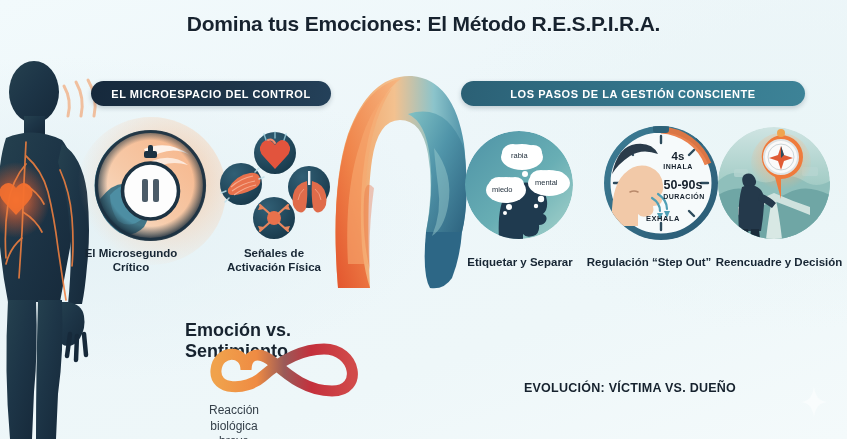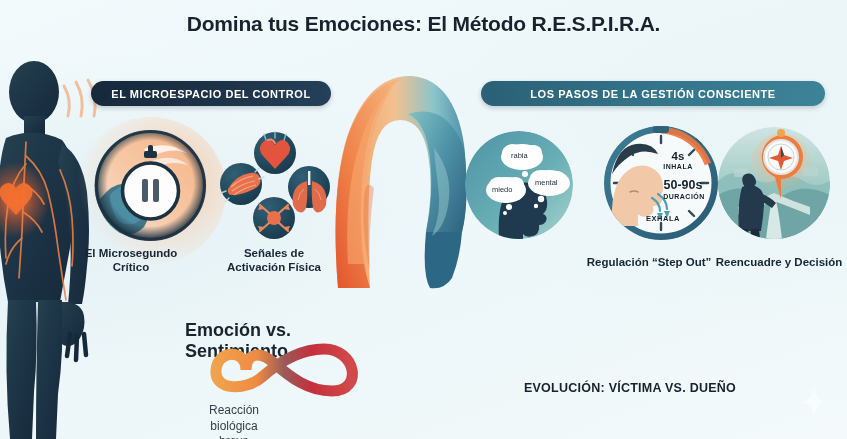--- a/index.html
+++ b/index.html
@@ -77,21 +77,20 @@
     top: 81px;
     width: 240px;
     background: linear-gradient(100deg, #16293c 0%, #1d3347 55%, #24415a 100%);
     margin-left: 19px;
   }
   .pill-right {
     left: 461px;
     top: 81px;
     width: 344px;
     background: linear-gradient(100deg, #2b6075 0%, #34768c 55%, #3d8397 100%);
-    margin-left: 20px;
   }
 
   
   .circ {
     position: absolute;
     border-radius: 50%;
     overflow: hidden;
   }
 
   .caption {
@@ -492,20 +491,21 @@
       <circle cx="63" cy="6" r="4" fill="#f0a44e"></circle>
 
       <path d="M26 48 q7 -4 11 3 q3 6 -2 9 q-7 3 -10 -3 q-2 -6 1 -9 z" fill="#24394b"></path>
       <path d="M24 60 q10 -5 18 2 q5 5 4 16 q-1 14 -3 26 l-22 0 q-2 -26 3 -44 z" fill="#24394b"></path>
       <path d="M42 66 q10 4 16 10 l-4 5 q-8 -6 -14 -8 z" fill="#24394b"></path>
       <path d="M22 102 l8 0 l1 10 l-10 0 z" fill="#1b2c3b"></path>
       <path d="M33 102 l8 0 l1 10 l-10 0 z" fill="#1b2c3b"></path>
     </svg>
   </div>
 
+  <div class="caption" style="left:460px; top:255px; width:120px;">Etiquetar y Separar</div>
   <div class="caption" style="left:582px; top:255px; width:134px;">Regulación “Step Out”</div>
   <div class="caption" style="left:712px; top:255px; width:134px;">Reencuadre y Decisión</div>
 
   <div class="inf-title">Emoción vs. Sentimiento</div>
   <div class="inf-svg">
     <svg viewBox="0 0 186 66" width="186" height="66">
       <defs>
         <linearGradient id="infg" x1="0" y1="0" x2="1" y2="0">
           <stop offset="0%" stop-color="#f0a24c"></stop>
           <stop offset="30%" stop-color="#ef8b43"></stop>

